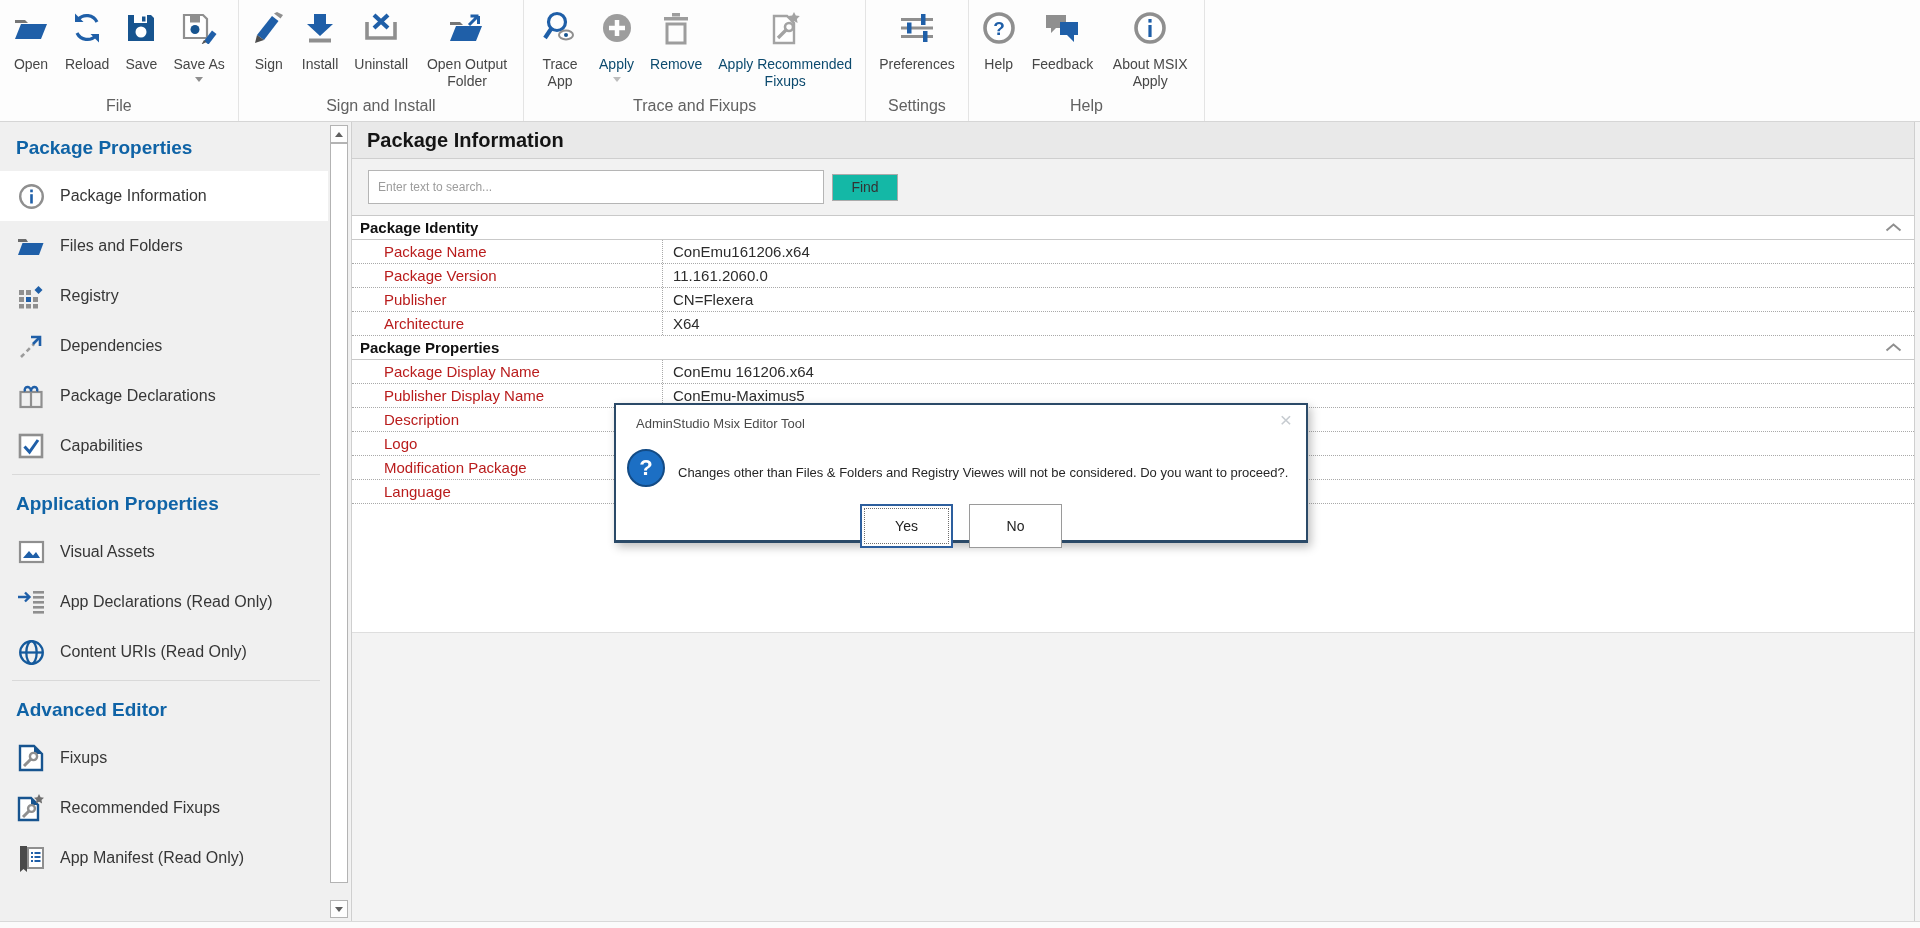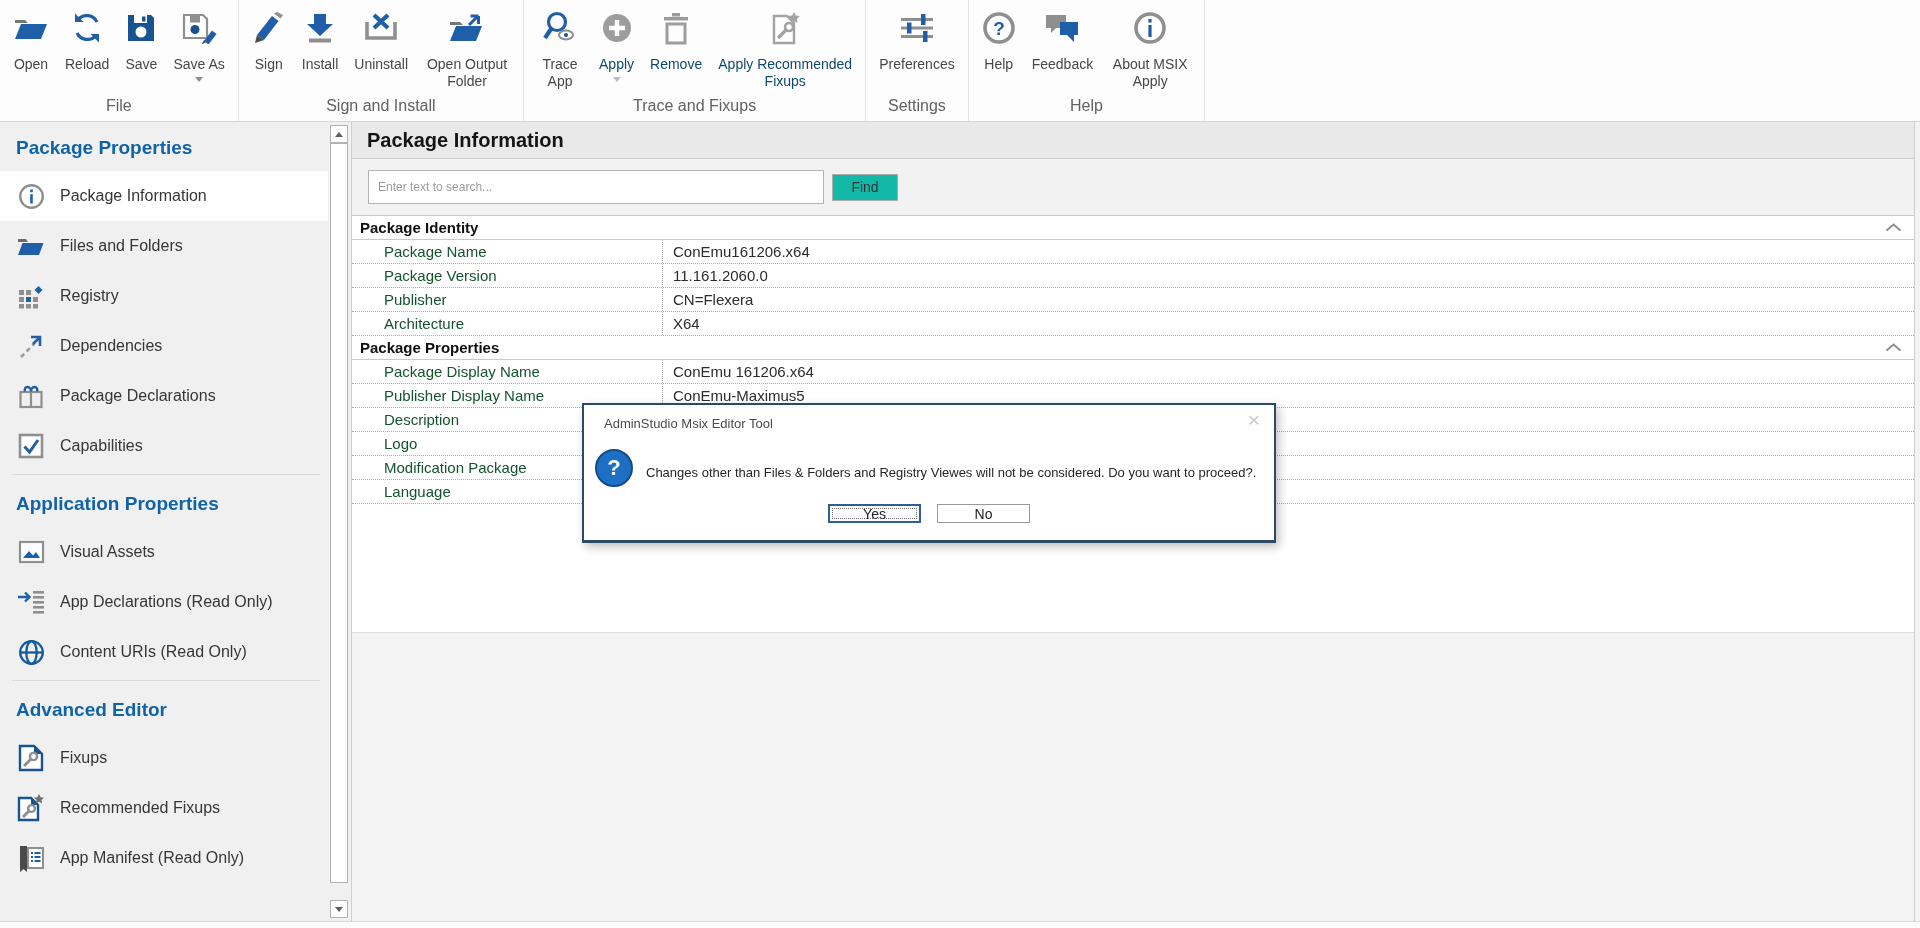--- a/index.html
+++ b/index.html
@@ -52,37 +52,37 @@
   .search-input { width:456px; height:27px; border:1px solid #b5b5b5; background:#fff;
     padding:16px 9px; font-size:12px; color:#333; font-family:inherit; }
   .search-input::placeholder { color:#9c9c9c; opacity:1; }
   .find-btn { width:66px; height:27px; background:#14b8a6; border:1px solid #ababab;
     font-size:14px; color:#333; font-family:inherit; }
   .table-wrap { background:#fff; border-top:1px solid #c9c9c9; height:417px; }
   .sec-header { height:24px; display:flex; align-items:center; border-bottom:1px solid #c9c9c9;
     font-weight:bold; font-size:15px; color:#101010; padding-left:8px; position:relative; }
   .sec-chevron { position:absolute; right:12px; top:7px; line-height:0; }
   .trow { height:24px; display:flex; border-bottom:1px dotted #a9a9a9; font-size:15px; }
-  .tlabel { width:311px; padding-left:32px; color:#14532d; display:flex; align-items:center;
+  .tlabel { width:311px; padding-left:32px; color:#b91c1c; display:flex; align-items:center;
     border-right:1px dotted #a9a9a9; }
   .tvalue { flex:1; padding-left:10px; color:#2c2c2c; display:flex; align-items:center; }
   .below-area { flex:1; background:#f3f3f3; border-top:1px solid #dedede; }
   .bottom-strip { position:absolute; left:0; right:0; bottom:0; height:7px;
     background:#fbfbfb; border-top:1px solid #d9d9d9; }
   
-  .dialog { position:absolute; left:582px; top:403px; width:694px; height:140px; background:#fff;
+  .dialog { position:absolute; left:614px; top:403px; width:694px; height:140px; background:#fff;
     border:2px solid #2b4a68; border-bottom-width:3px; box-shadow:3px 4px 9px rgba(0,0,0,0.25); }
   .dlg-title { position:absolute; left:20px; top:11px; font-size:13px; color:#4a4a4a; }
   .dlg-close { position:absolute; right:14px; top:4px; font-size:21px; color:#c6cbd0; line-height:1; }
   .dlg-icon { position:absolute; left:11px; top:44px; width:38px; height:38px; border-radius:50%;
     background:#1c6fc4; border:2px solid #134b85; color:#fff; font-weight:bold; font-size:22px;
     display:flex; align-items:center; justify-content:center; }
   .dlg-msg { position:absolute; left:62px; top:60px; font-size:13px; color:#262626; white-space:nowrap; }
   .dlg-btns { position:absolute; left:0; right:0; top:99px; display:flex; justify-content:center; gap:16px; }
-  .dlg-btn { width:93px; height:19px; background:#fff; font-size:14px; color:#222; font-family:inherit;
+  .dlg-btn { width:93px; height:44px; background:#fff; font-size:14px; color:#222; font-family:inherit;
     display:flex; align-items:center; justify-content:center; }
   .dlg-btn.primary { border:2px solid #2d5f9e; outline:1px dotted #6e6e6e; outline-offset:-5px; }
   .dlg-btn.secondary { border:1px solid #9a9a9a; }
 </style>
 </head>
 <body>
 
 <div class="ribbon">
 
   <div class="rgroup">

